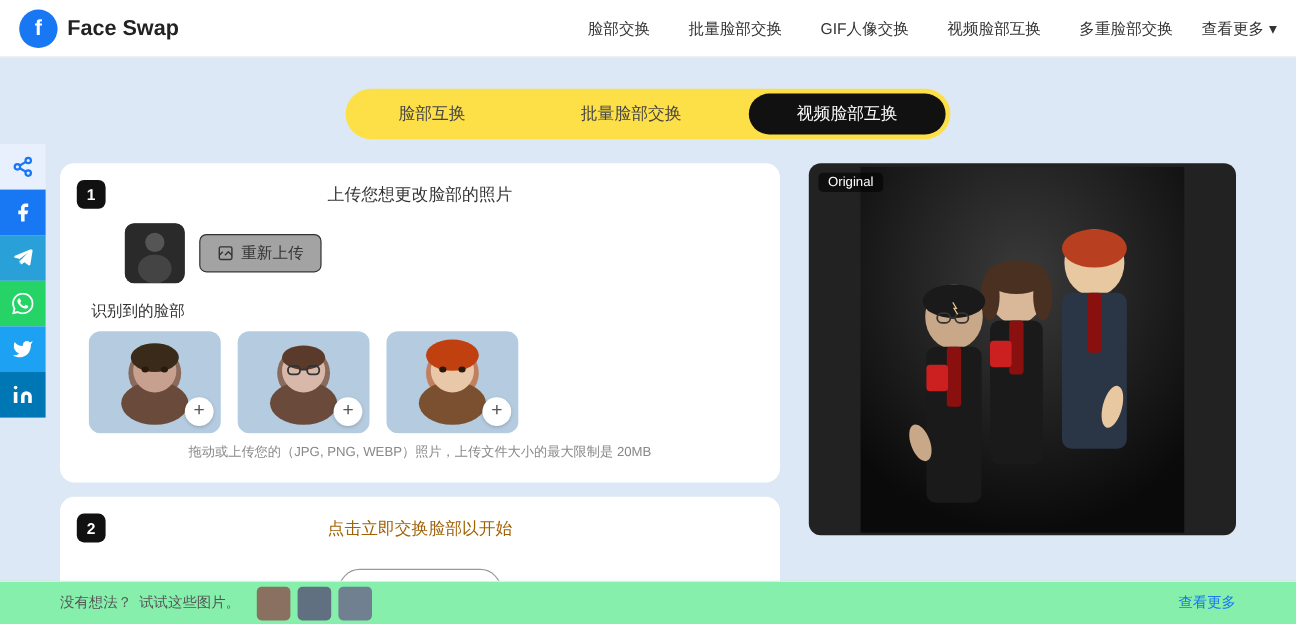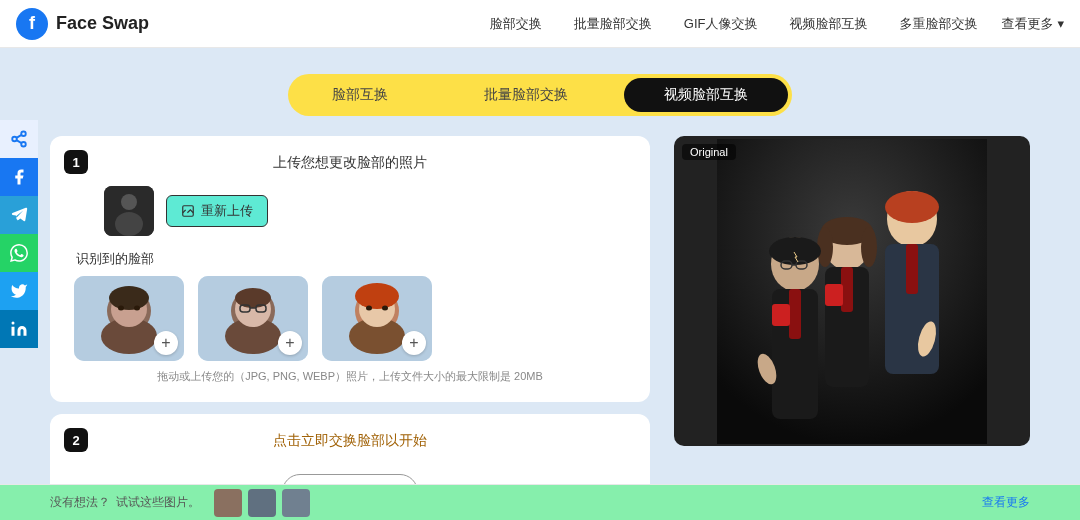--- a/index.html
+++ b/index.html
@@ -193,21 +193,21 @@
     #uploaded-thumb svg { width: 50px; height: 50px; }
     #reupload-btn {
       display: flex;
       align-items: center;
       gap: 6px;
       border: 1.5px solid #333;
       border-radius: 6px;
       padding: 6px 14px;
       font-size: 13px;
       cursor: pointer;
-      background: #5eead4;
+      background: #a3a3a3;
       color: #333;
     }
 
     
     #faces-label {
       font-size: 13px;
       color: #333;
       margin-bottom: 8px;
       margin-left: 2px;
     }

